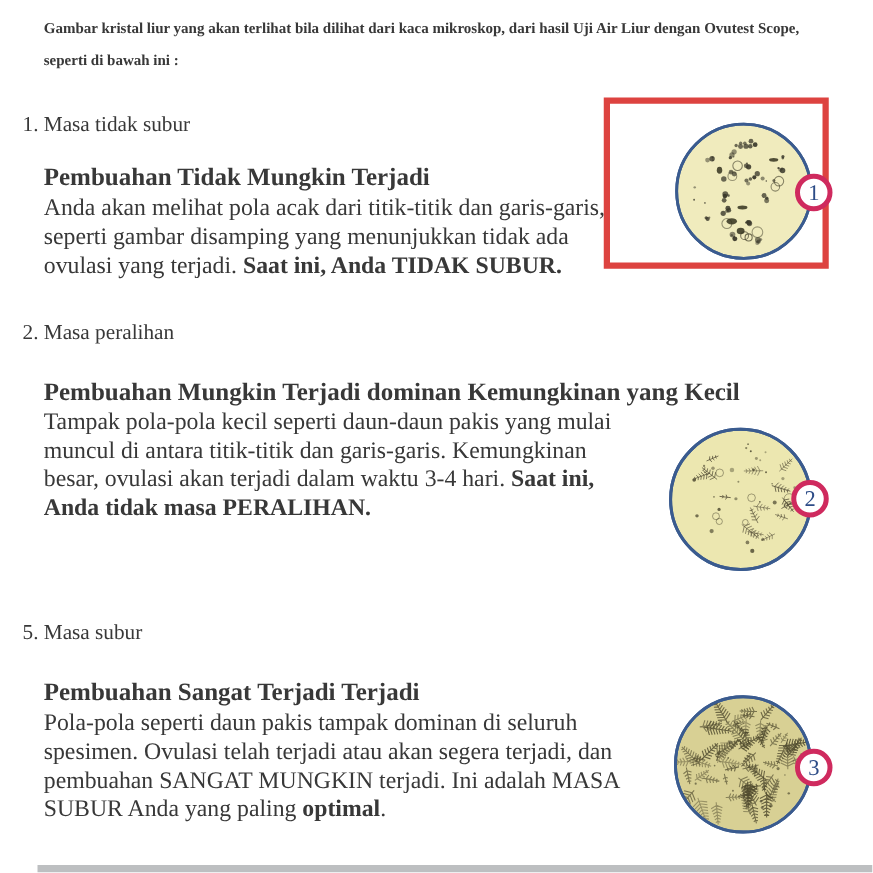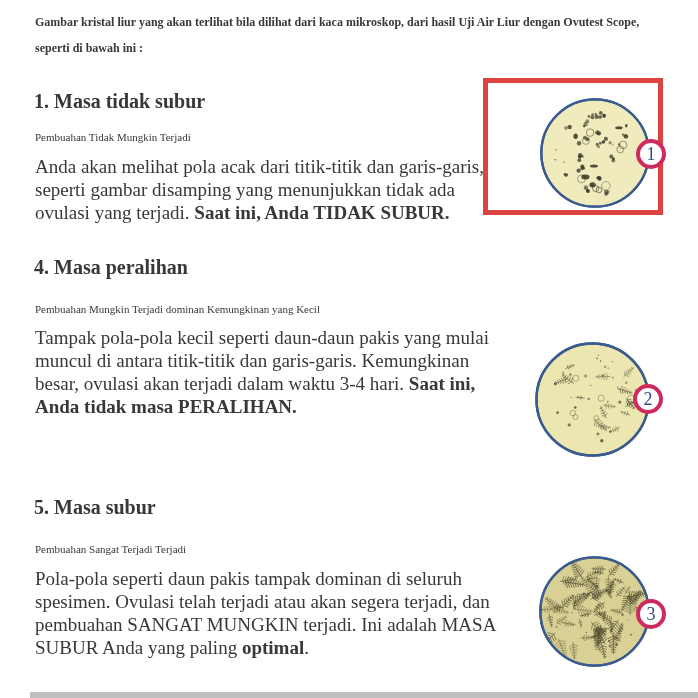--- a/index.html
+++ b/index.html
@@ -9,26 +9,26 @@
     background: #ffffff;
     font-family: "Liberation Serif", "DejaVu Serif", serif;
     color: #383838;
     overflow: hidden;
   }
   .intro {
     position: absolute; left: 35px; top: 9px; width: 640px;
     font-size: 12px; font-weight: bold; line-height: 26px;
   }
   .sec-heading {
-    position: absolute; left: 34px;
-    font-size: 20px; font-weight: bold;
+    position: absolute; left: 18px;
+    font-size: 17px; font-weight: normal;
   }
   .sub-heading {
     position: absolute; left: 35px;
-    font-size: 11px; font-weight: normal;
+    font-size: 20px; font-weight: bold;
   }
   .body-p {
     position: absolute; left: 35px;
     font-size: 19px; line-height: 23px;
   }
   .body-p b { font-weight: bold; }
   #h1 { top: 90px; }
   #sub1 { top: 131px; }
   #p1 { top: 155px; width: 470px; }
   #h2 { top: 256px; }
@@ -169,21 +169,21 @@
         <ellipse cx="58.9" cy="73.7" rx="4.2" ry="1.6" fill="#34321f" opacity="0.85"></ellipse>
         <ellipse cx="85.2" cy="33.5" rx="3.9" ry="1.6" fill="#34321f" opacity="0.85"></ellipse>
       </g>
     <circle cx="60" cy="60" r="56.5" fill="none" stroke="#3a5b8f" stroke-width="2.4"></circle>
   </svg>
   </div>
 <div class="badge" id="badge1">1</div>
 <h4 class="sub-heading" id="sub1">Pembuahan Tidak Mungkin Terjadi</h4>
 <p class="body-p" id="p1"><span>Anda akan melihat pola acak dari titik-titik dan garis-garis, seperti gambar disamping yang menunjukkan tidak ada ovulasi yang terjadi. </span><b>Saat ini, Anda TIDAK SUBUR.</b><span></span></p>
 
-<h3 class="sec-heading" id="h2">4. Masa peralihan</h3>
+<h3 class="sec-heading" id="h2">2. Masa peralihan</h3>
 <div class="fig" id="fig2">
     <svg viewBox="0 0 120 120" xmlns="http://www.w3.org/2000/svg">
     <defs>
         <clipPath id="cp2">
           <circle cx="60" cy="60" r="56.5"></circle>
         </clipPath>
       </defs>
     <circle cx="60" cy="60" r="56.5" fill="#ece7b0" stroke="#3a5b8f" stroke-width="2.4"></circle>
     <g clip-path="url(#cp2)">
         <circle cx="87.5" cy="62.6" r="1.6" fill="#47432c" opacity="0.69"></circle>

